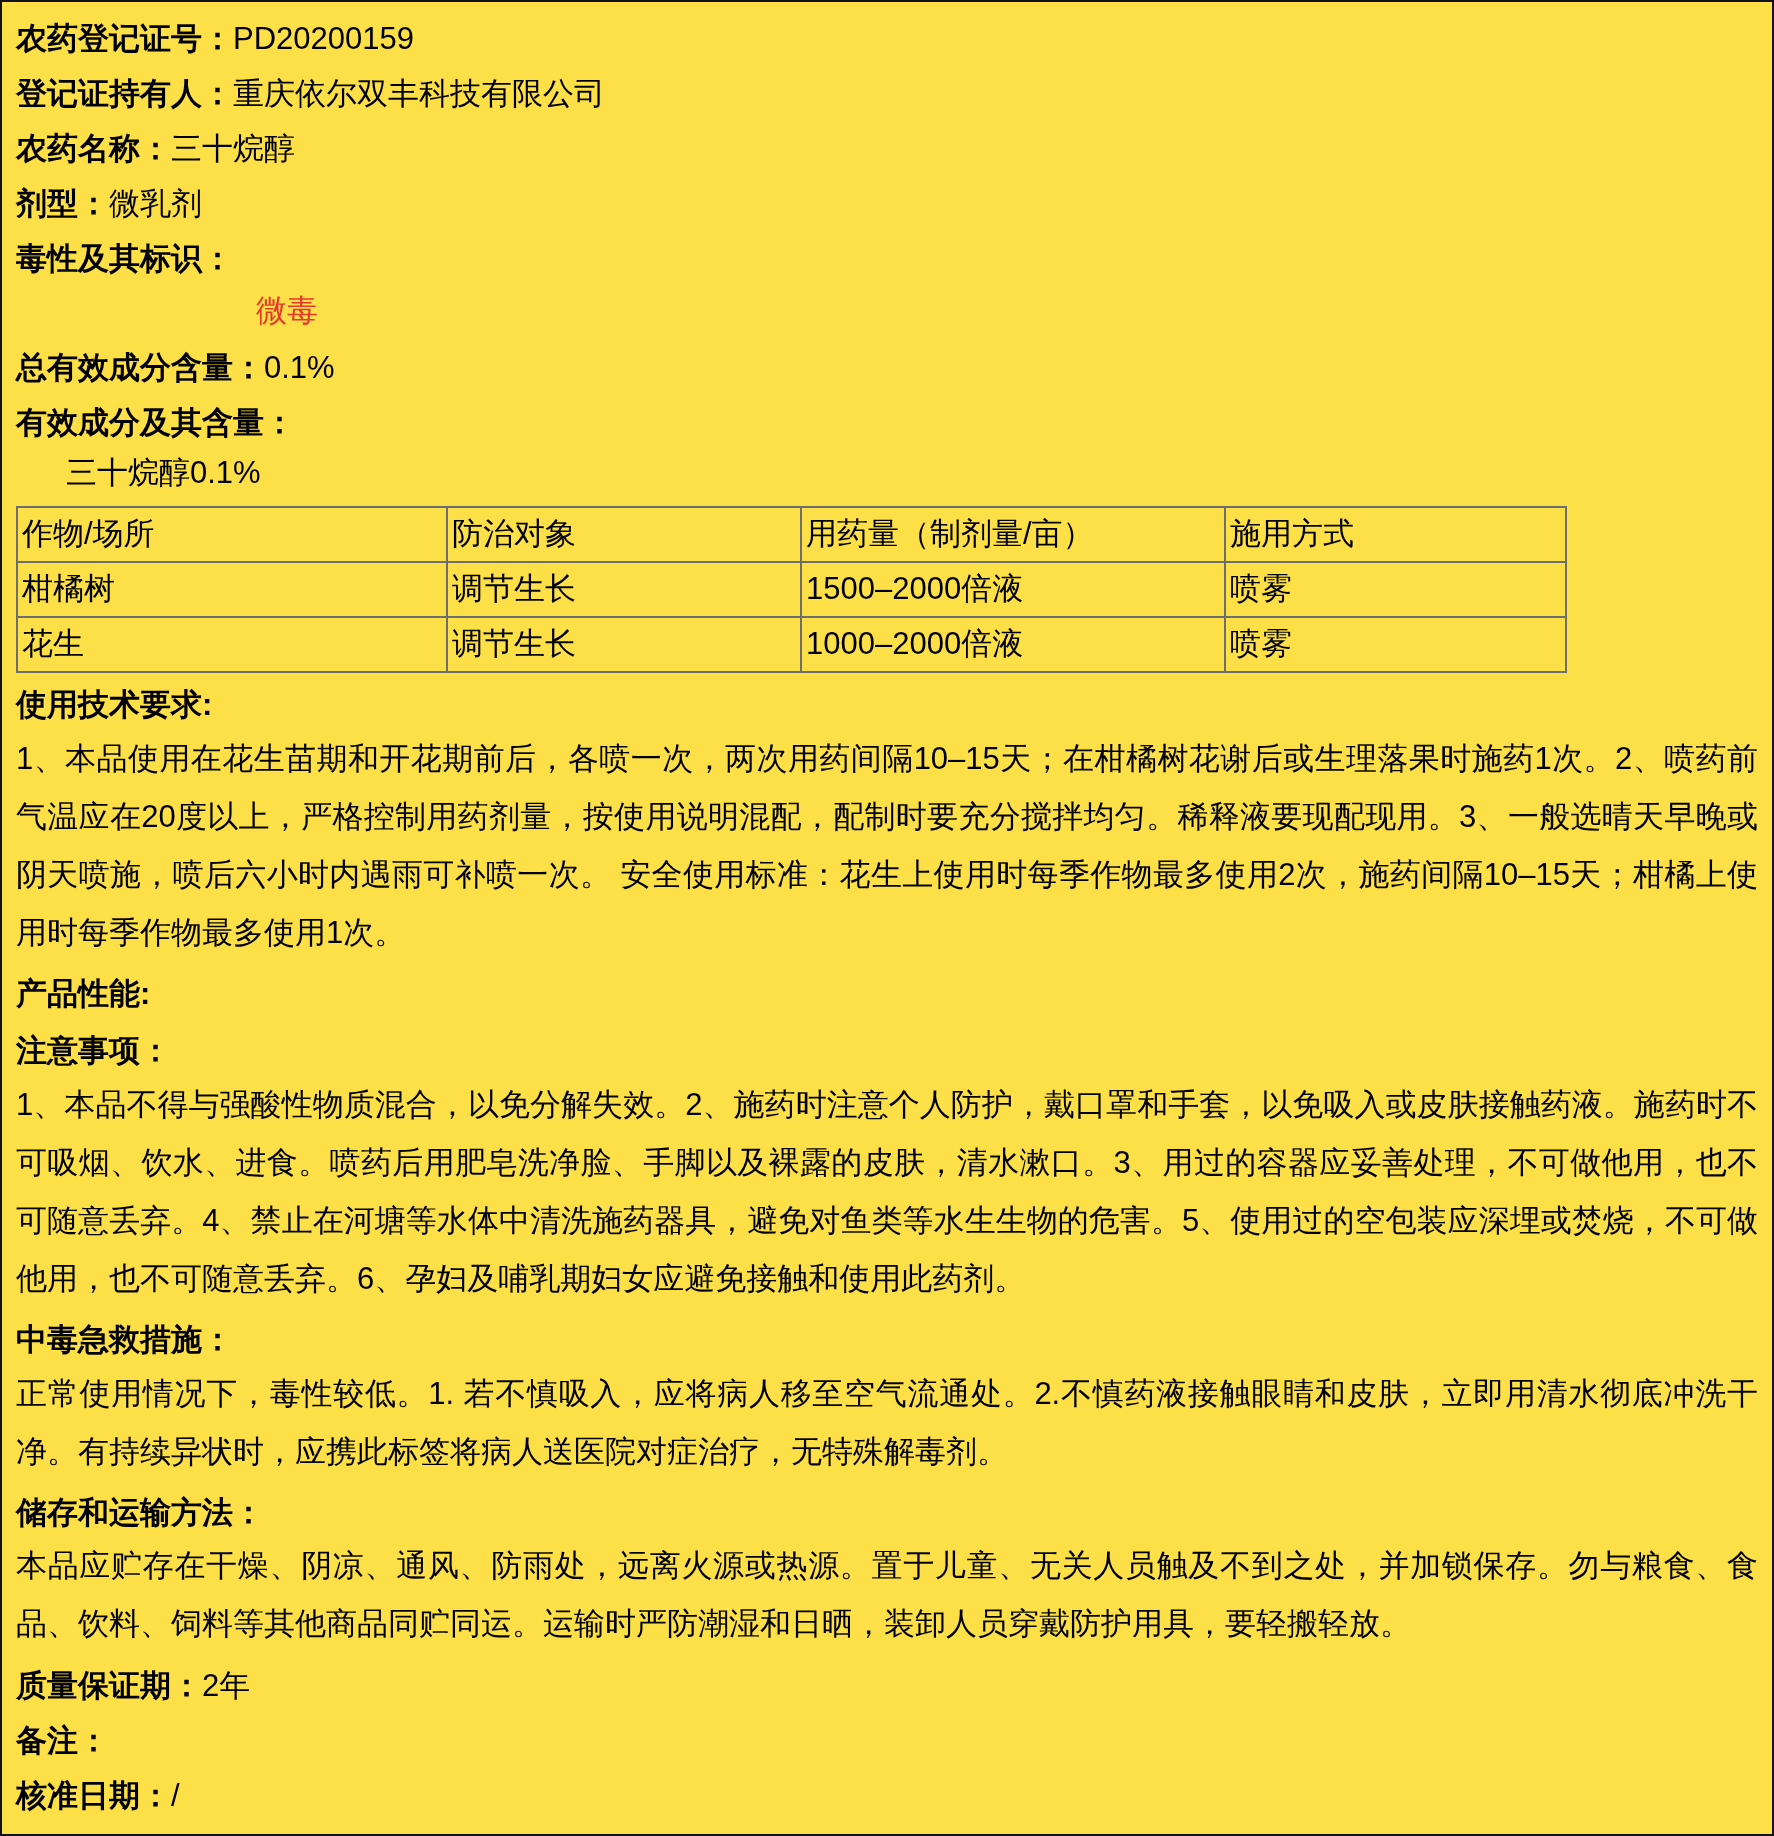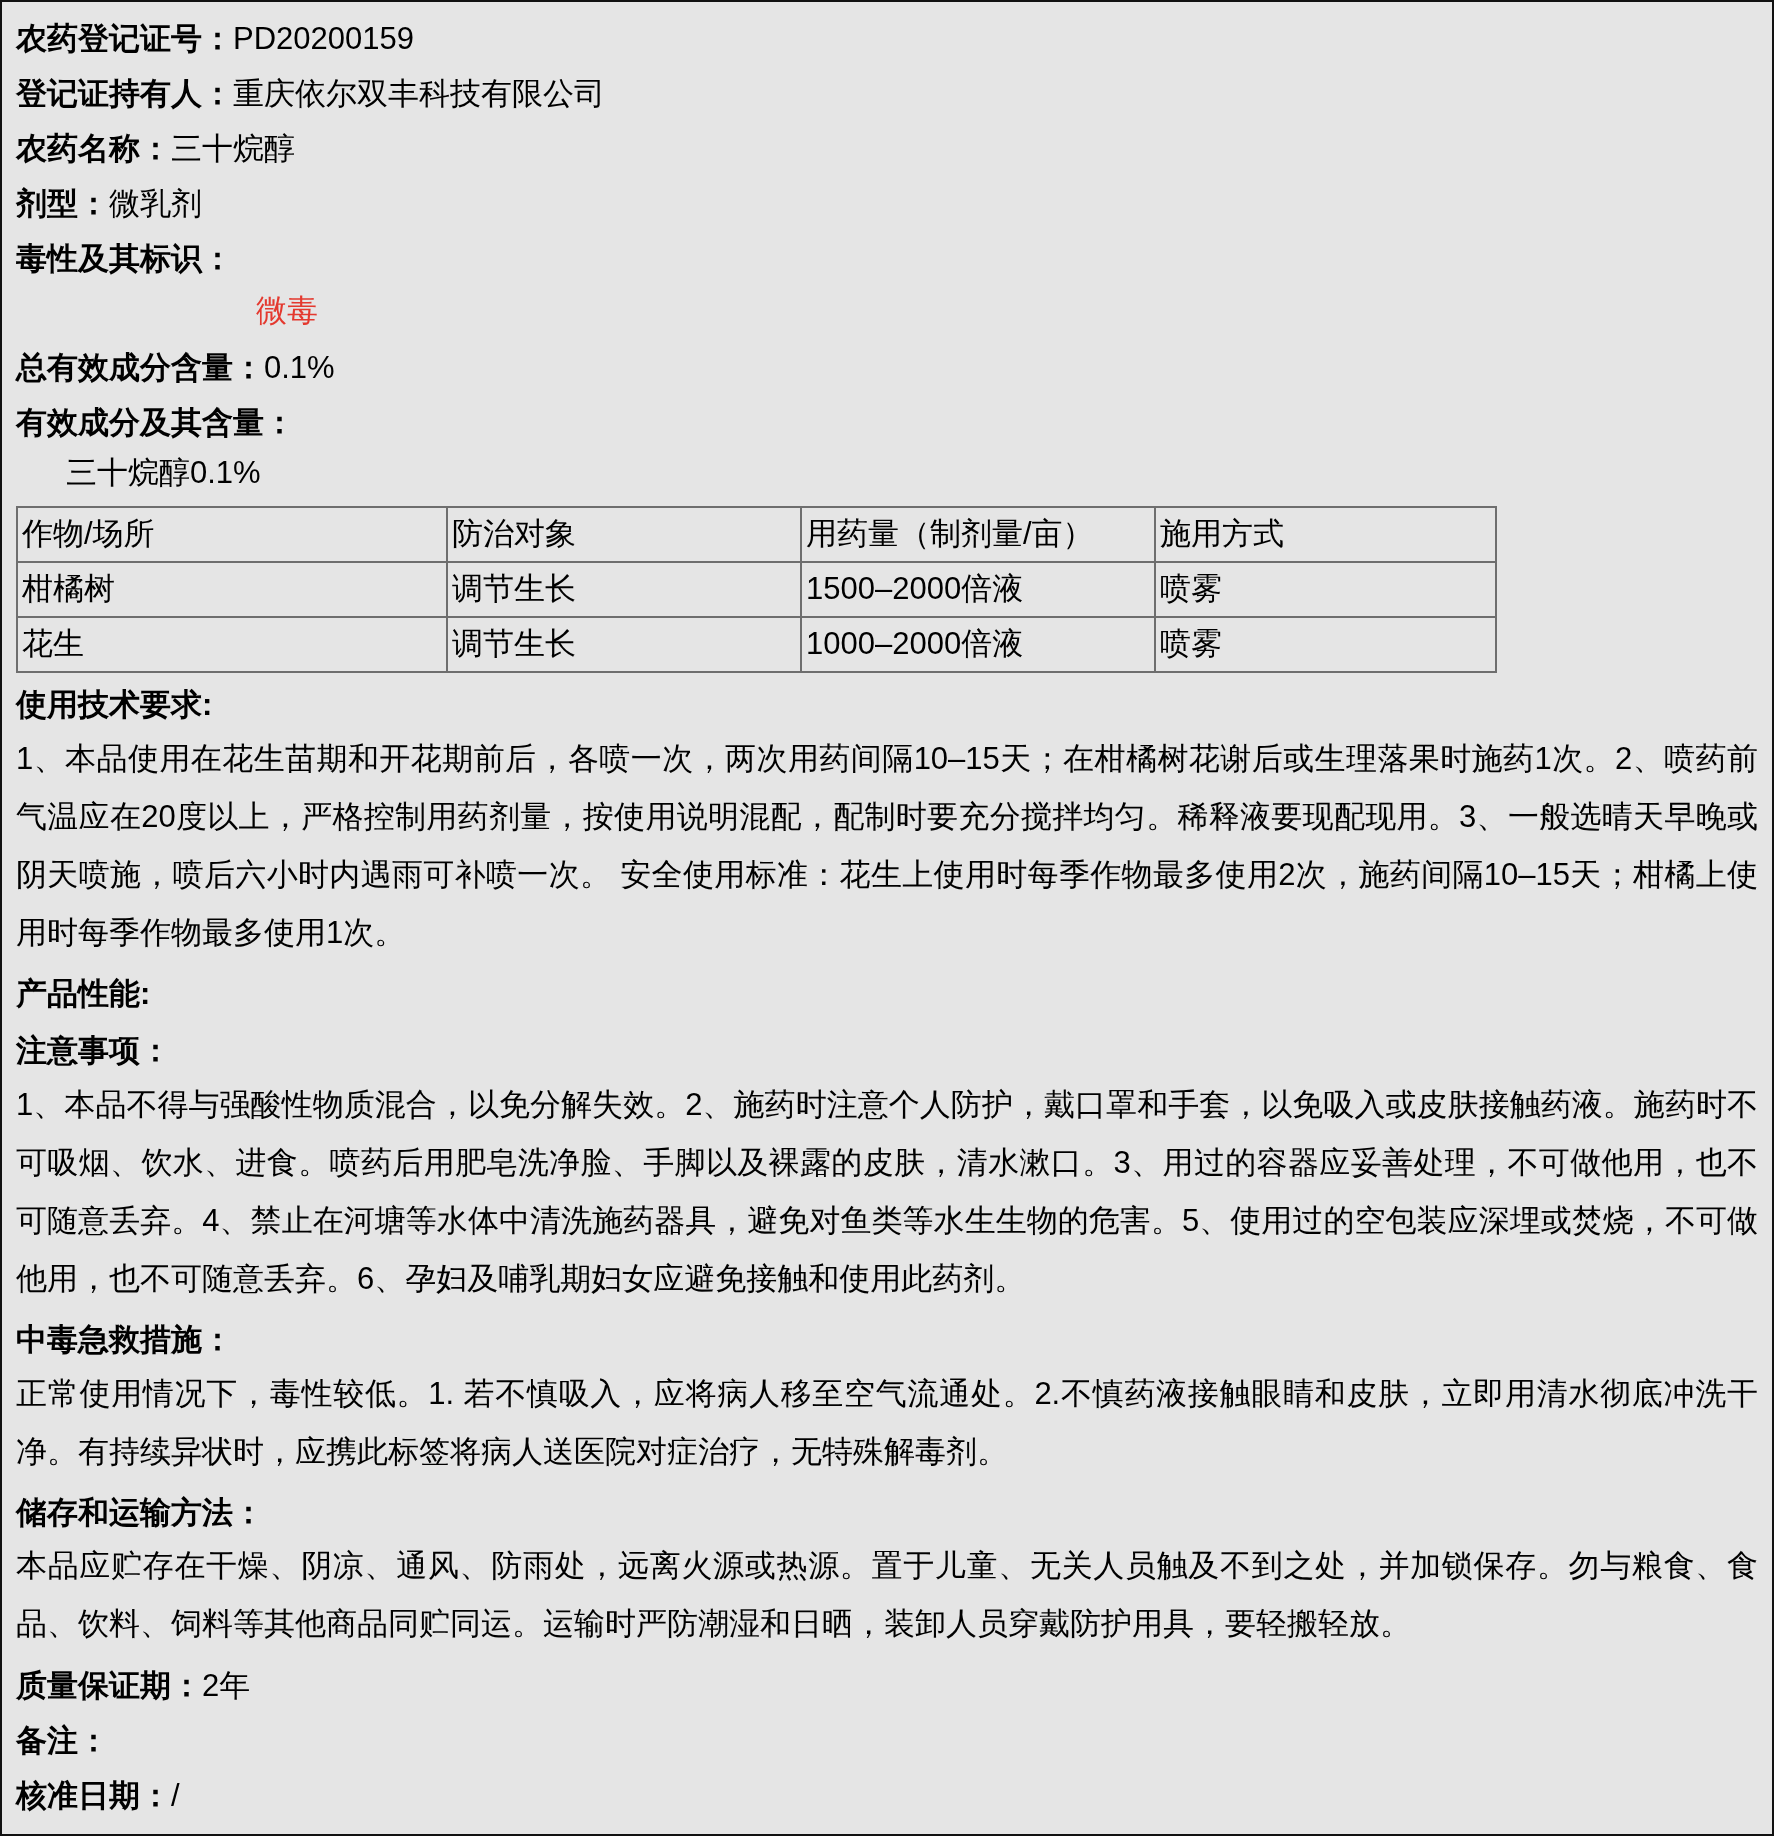--- a/index.html
+++ b/index.html
@@ -5,21 +5,21 @@
   * { margin: 0; padding: 0; box-sizing: border-box; }
   html, body { background: #ffffff; }
   body {
     font-family: "Liberation Sans", "DejaVu Sans", sans-serif;
     color: #000000;
   }
   .page {
     width: 1774px;
     height: 1836px;
     border: 2px solid #111111;
-    background: #e5e5e5;
+    background: #fde047;
     padding: 10px 14px 10px 14px;
     overflow: hidden;
     font-size: 31px;
     line-height: 1.32;
   }
   .field-row { padding: 7px 0; }
   .label { font-weight: 700; }
   .value { font-weight: 400; }
   .toxicity-value {
     color: #e4392f;
@@ -45,21 +45,21 @@
     font-weight: 400;
     text-align: left;
     vertical-align: middle;
     padding: 6px 4px;
     height: 50px;
     overflow: hidden;
     white-space: nowrap;
   }
   .col1 { width: 430px; }
   .col2 { width: 354px; }
-  .col3 { width: 354px; margin-left: 36px; }
+  .col3 { width: 424px; margin-left: 36px; }
   .col4 { width: 341px; }
   .section { margin-top: 6px; }
   .section-title { font-weight: 700; padding: 6px 0 4px 0; }
   .section-body { line-height: 58px; text-align: justify; }
 </style>
 </head>
 <body>
 
 <div class="page">
 

